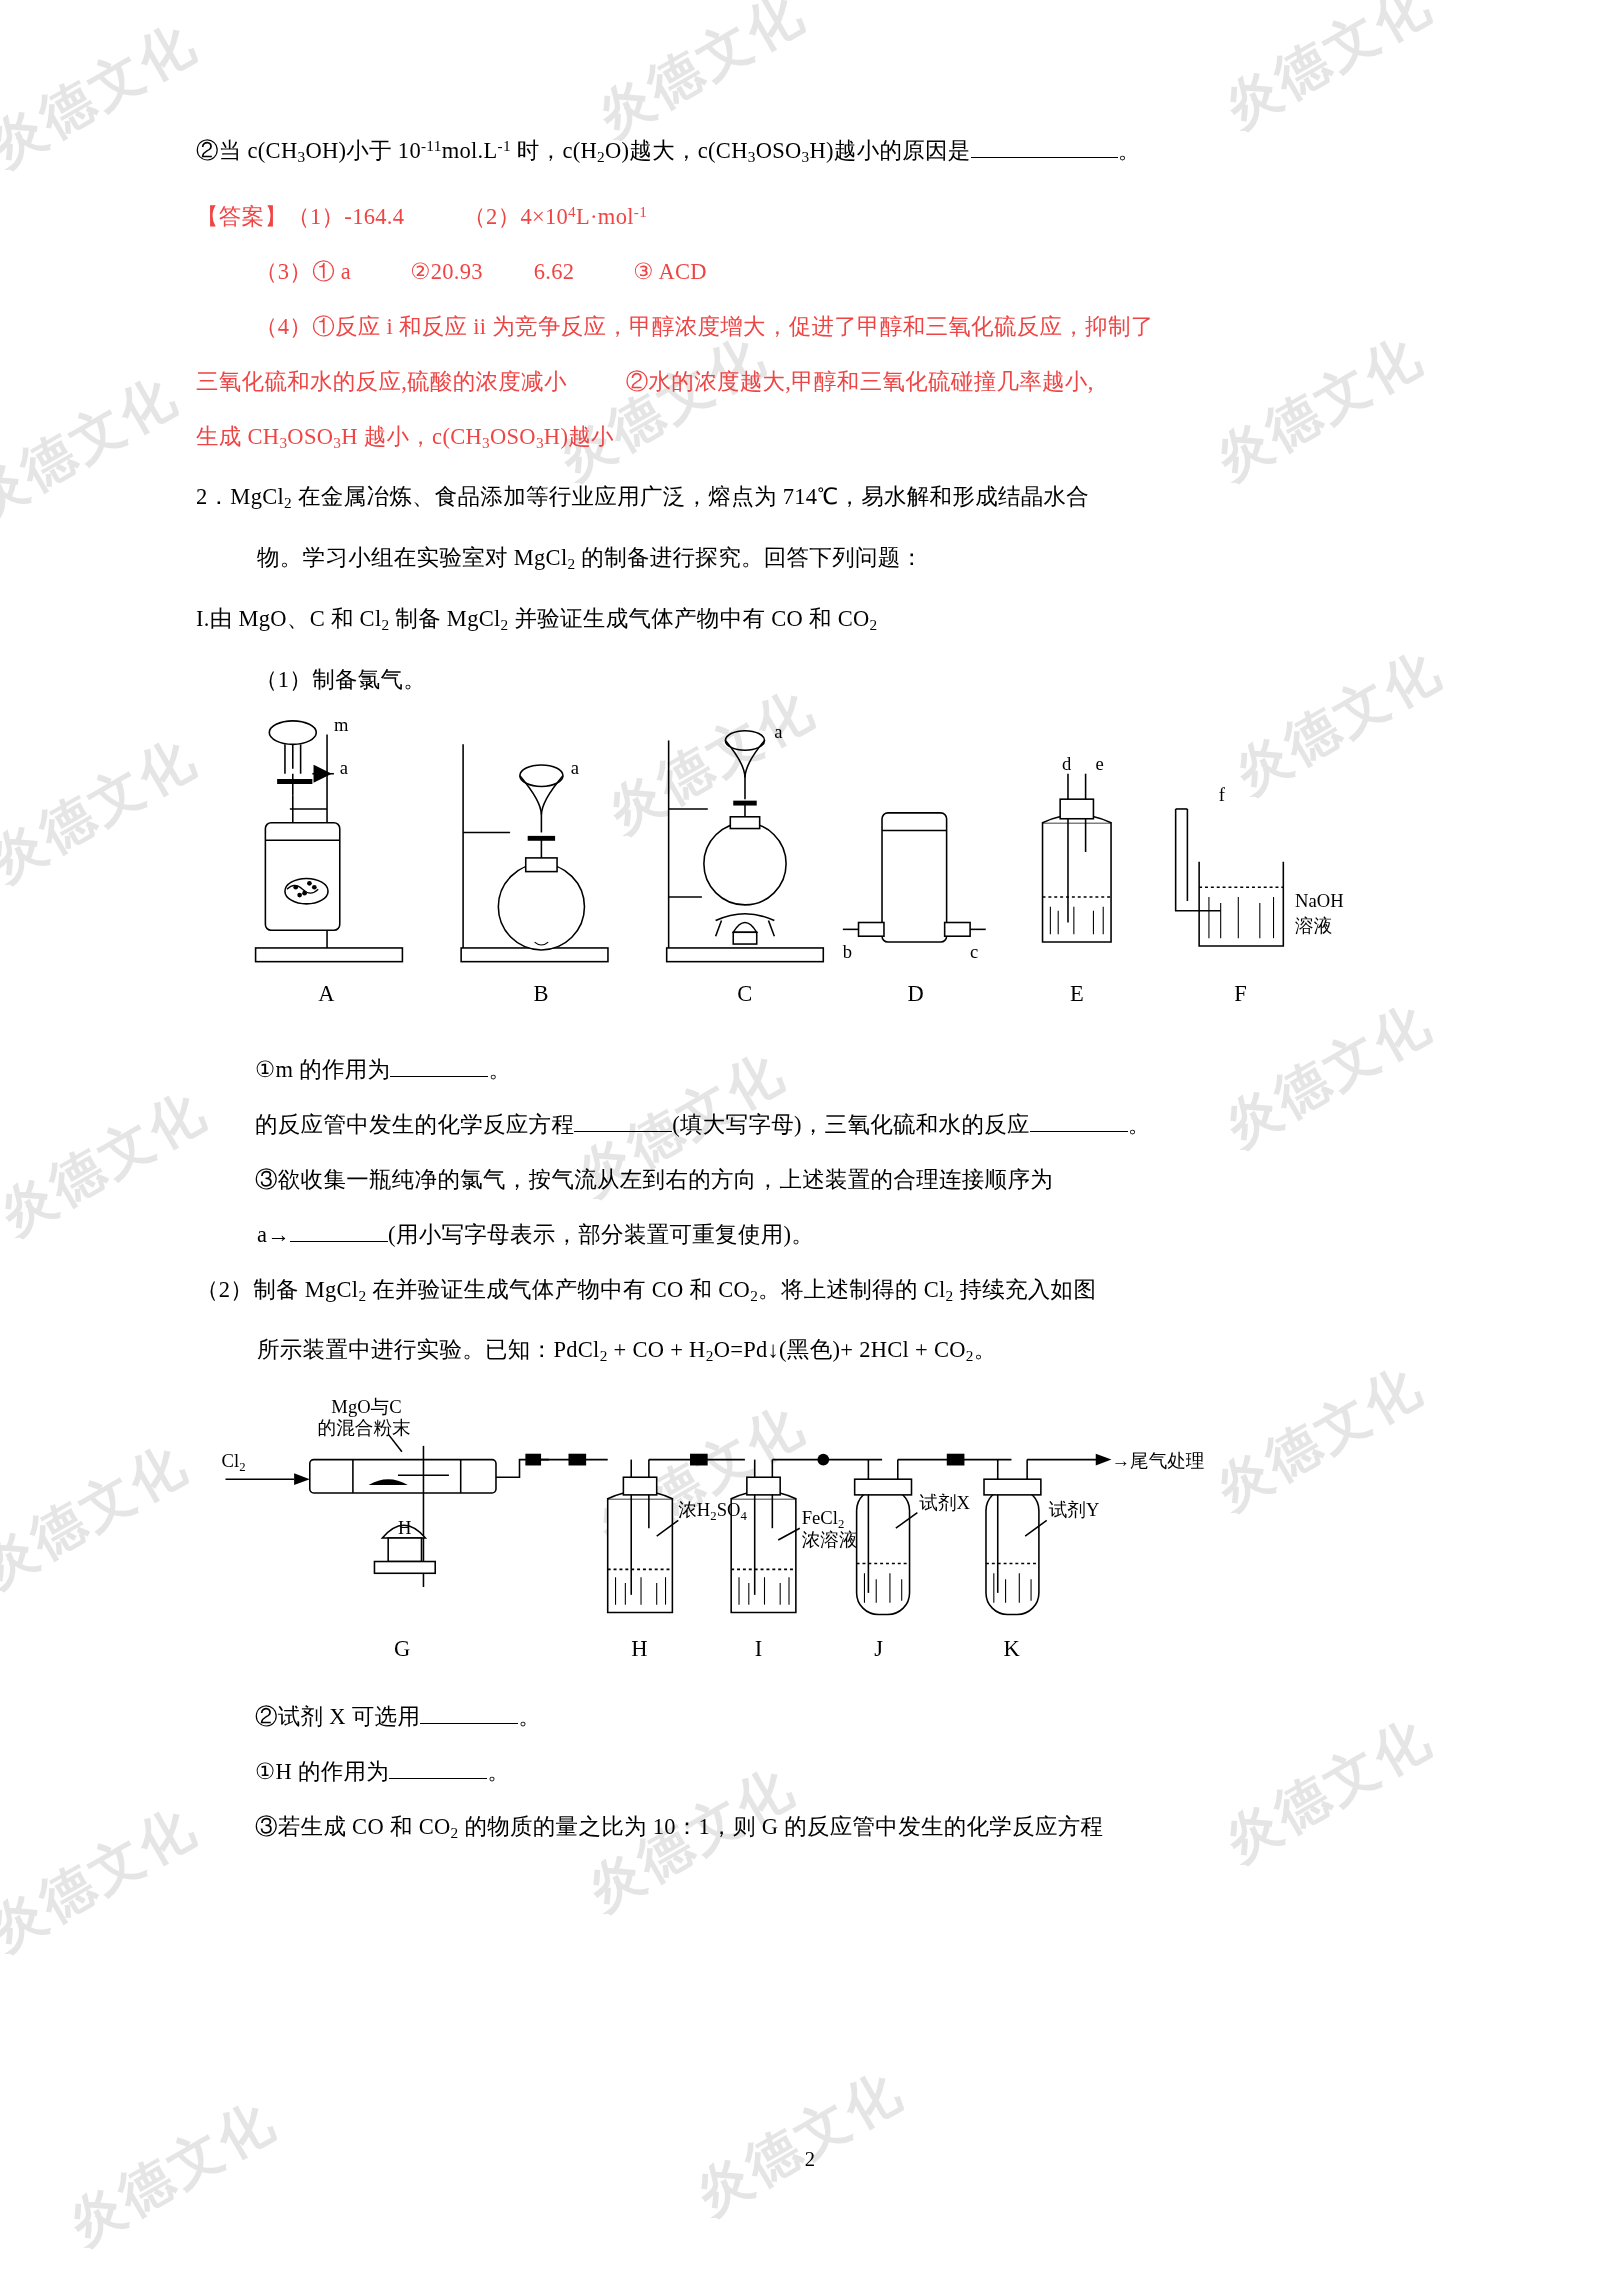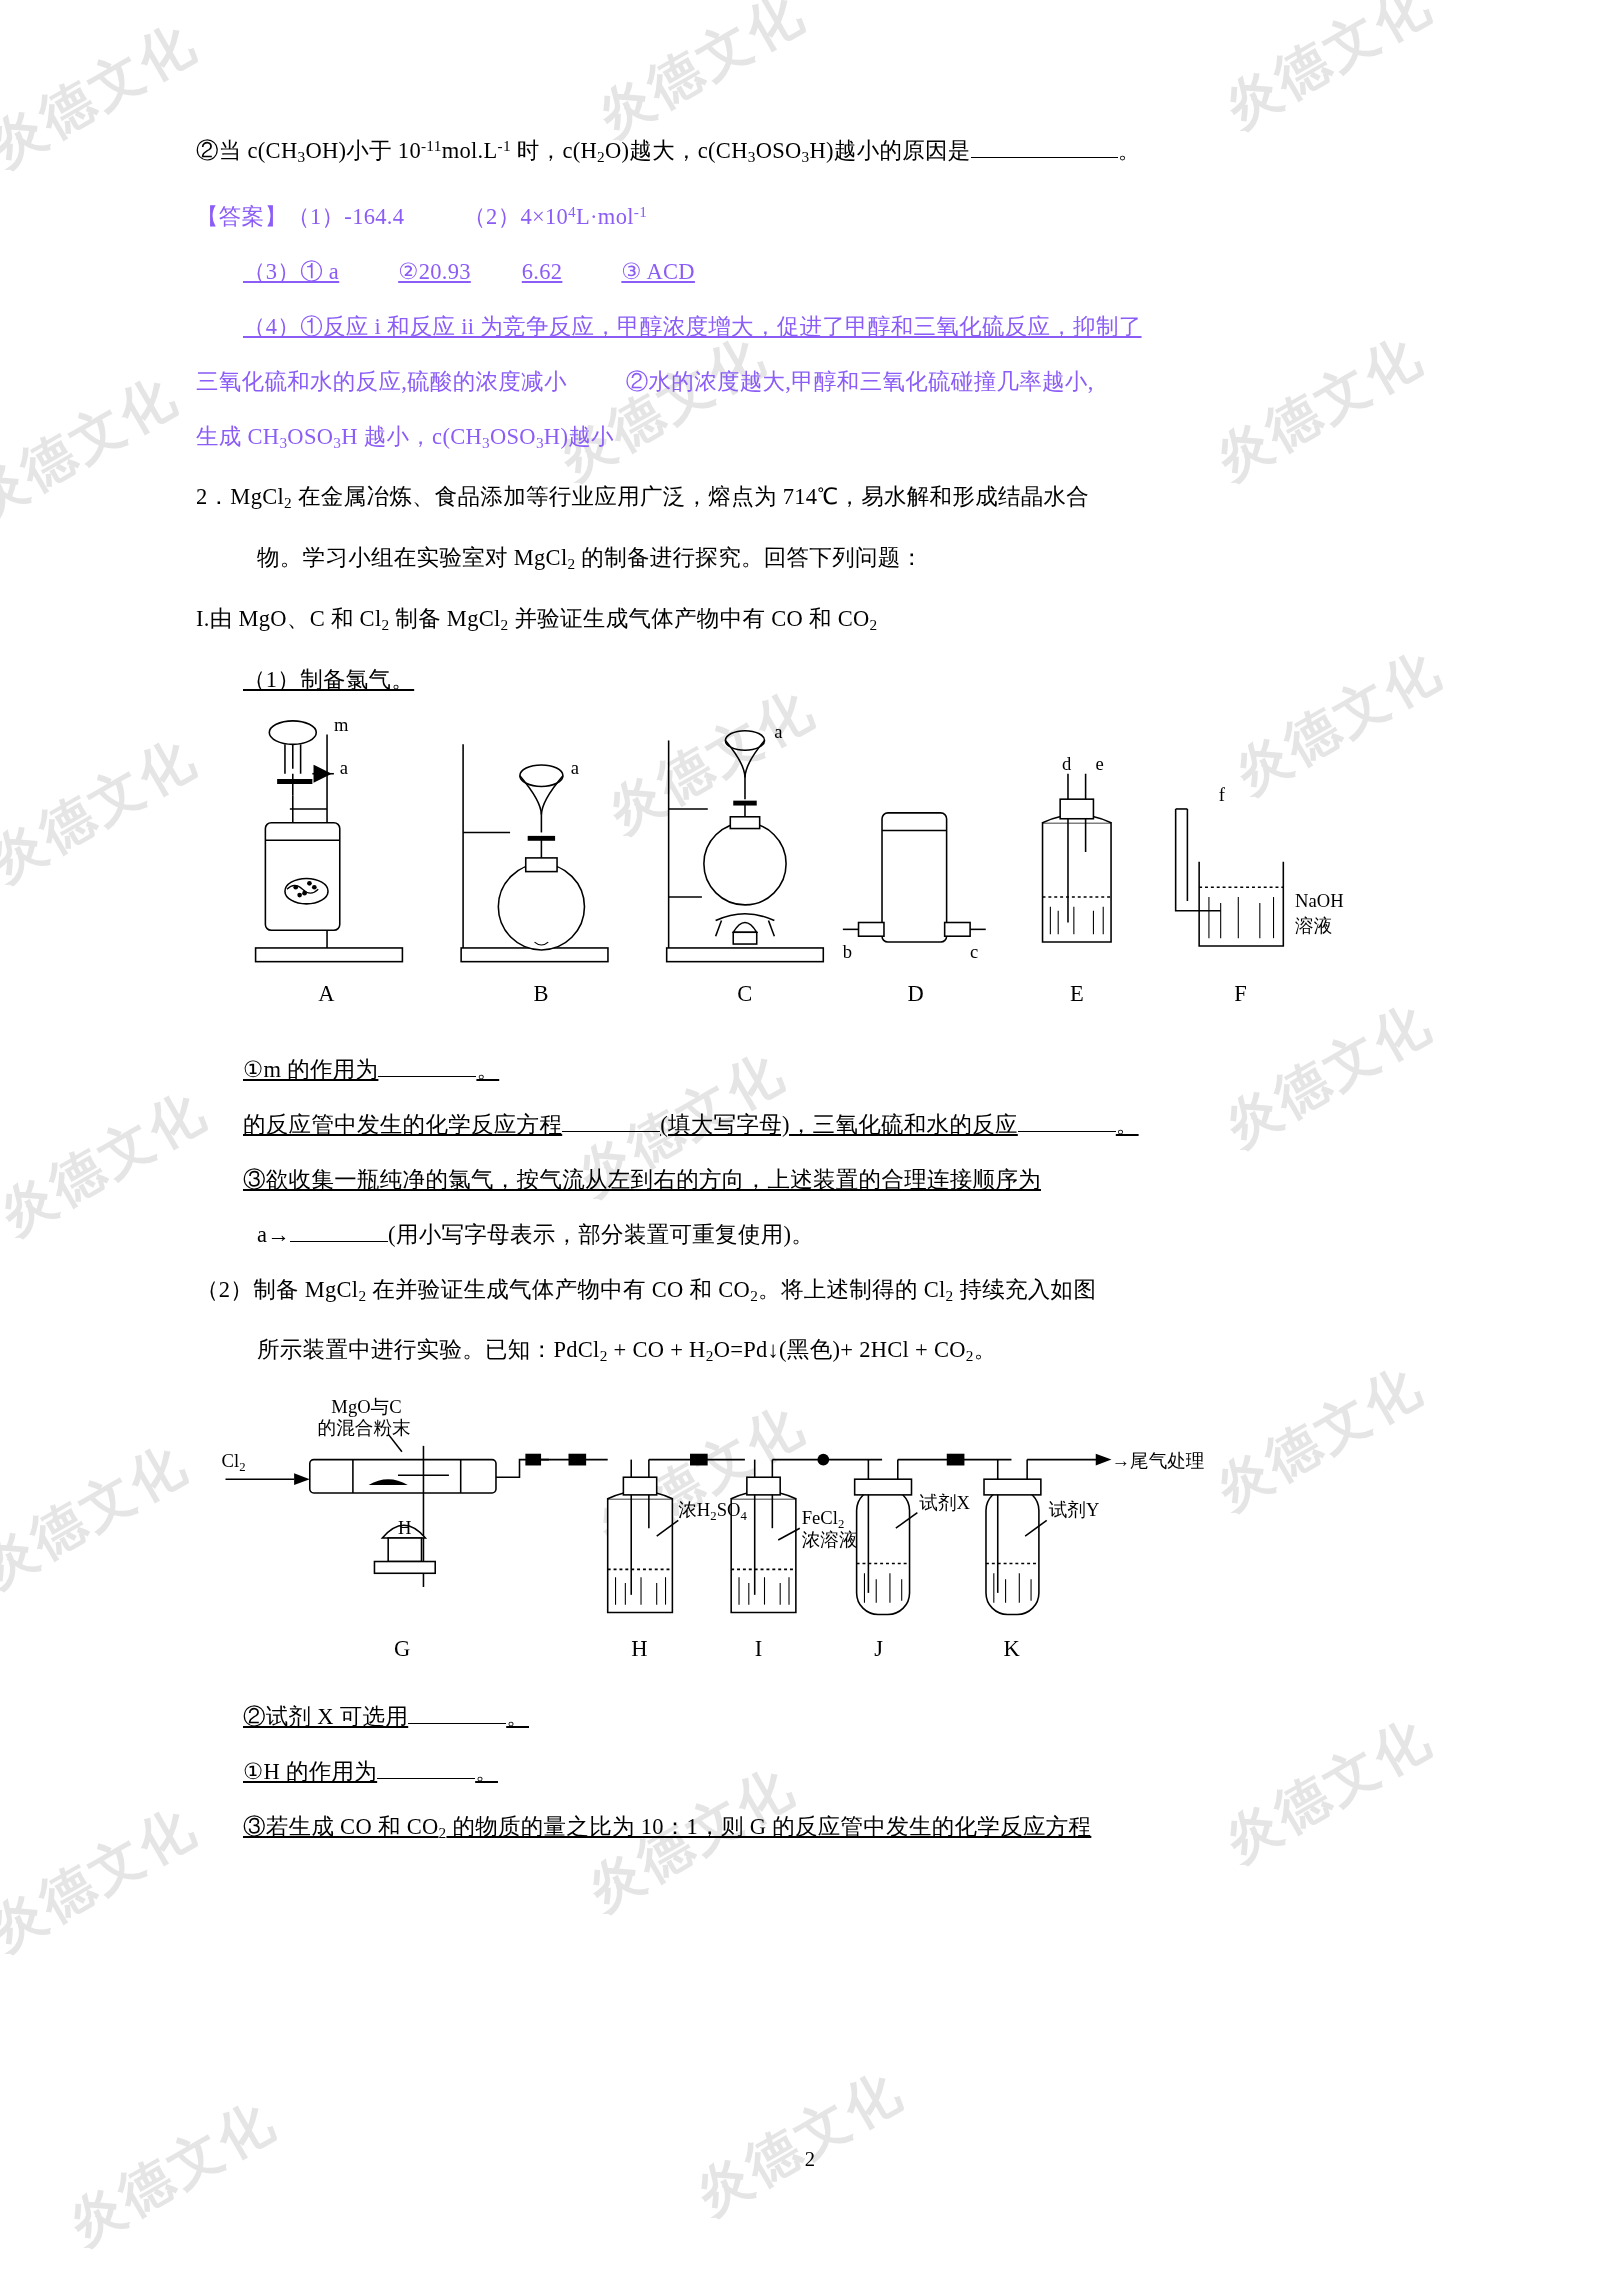--- a/index.html
+++ b/index.html
@@ -25,23 +25,23 @@
     left: 196px;
     top: 118px;
     width: 1235px;
   }
   .line {
     font-size: 22.5px;
     line-height: 55px;
     letter-spacing: 0.3px;
   }
   .red {
-    color: #8b5cf6;
-  }
-  .indent2 { margin-left: 47px; text-decoration: underline; }
+    color: #ef4444;
+  }
+  .indent2 { margin-left: 59px; }
   .indent3 { margin-left: 61px; }
   sub, sup {
     font-size: 0.68em;
   }
   sub { vertical-align: -0.25em; }
   sup { vertical-align: 0.45em; }
   .blank {
     display: inline-block;
     border-bottom: 1px solid #000;
     min-width: 147px;

